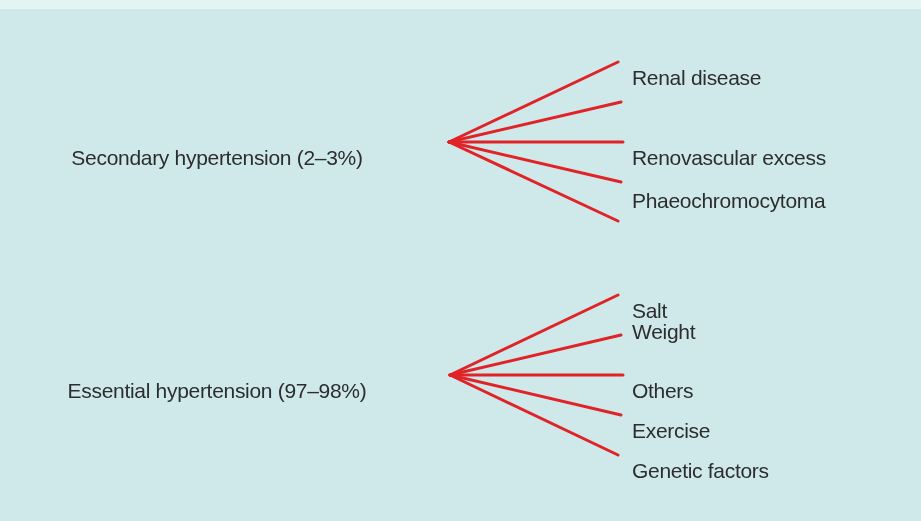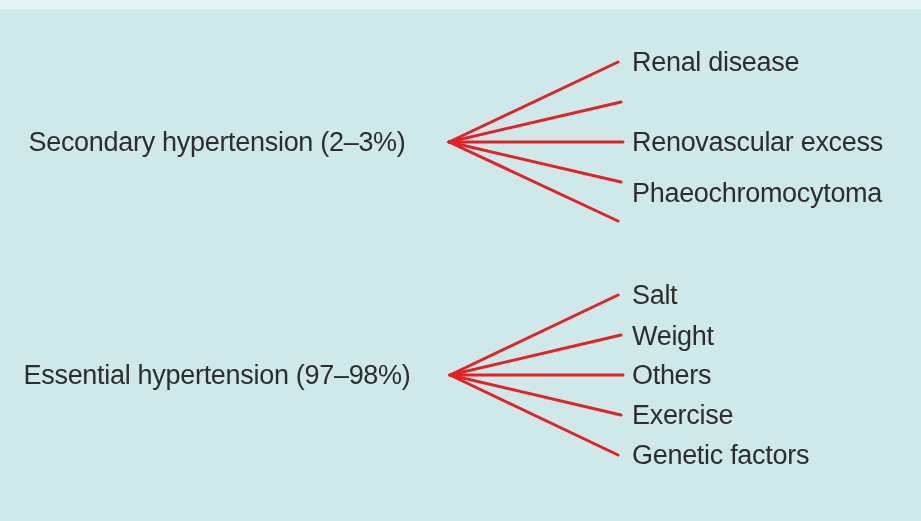--- a/index.html
+++ b/index.html
@@ -26,23 +26,24 @@
   .fan-svg {
     position: absolute;
     left: 0; top: 0;
     width: 921px;
     height: 521px;
   }
   .label {
     position: absolute;
     height: 40px;
     line-height: 40px;
-    font-size: 27px;
+    font-size: 21px;
     letter-spacing: -0.3px;
     white-space: nowrap;
+    margin-top: 16px;
   }
   .source-label {
     left: 0;
     width: 434px;
     text-align: center;
   }
   .target-label {
     left: 632px;
     text-align: left;
   }
@@ -69,21 +70,21 @@
       <line x1="450" y1="375" x2="621" y2="415" stroke="#e02327"></line>
       <line x1="450" y1="375" x2="618" y2="455" stroke="#e02327"></line>
     </g>
   </svg>
 
   <div class="label source-label" style="top:122px">Secondary hypertension (2–3%)</div>
   <div class="label source-label" style="top:355px">Essential hypertension (97–98%)</div>
 
   <div class="label target-label" style="top:42px">Renal disease</div>
   <div class="label target-label" style="top:122px">Renovascular excess</div>
-  <div class="label target-label" style="top:173px">Phaeochromocytoma</div>
+  <div class="label target-label" style="top:165px">Phaeochromocytoma</div>
 
   <div class="label target-label" style="top:275px">Salt</div>
-  <div class="label target-label" style="top:316px">Weight</div>
+  <div class="label target-label" style="top:296px">Weight</div>
   <div class="label target-label" style="top:355px">Others</div>
   <div class="label target-label" style="top:395px">Exercise</div>
   <div class="label target-label" style="top:435px">Genetic factors</div>
 
 </div>
 
 </body></html>

